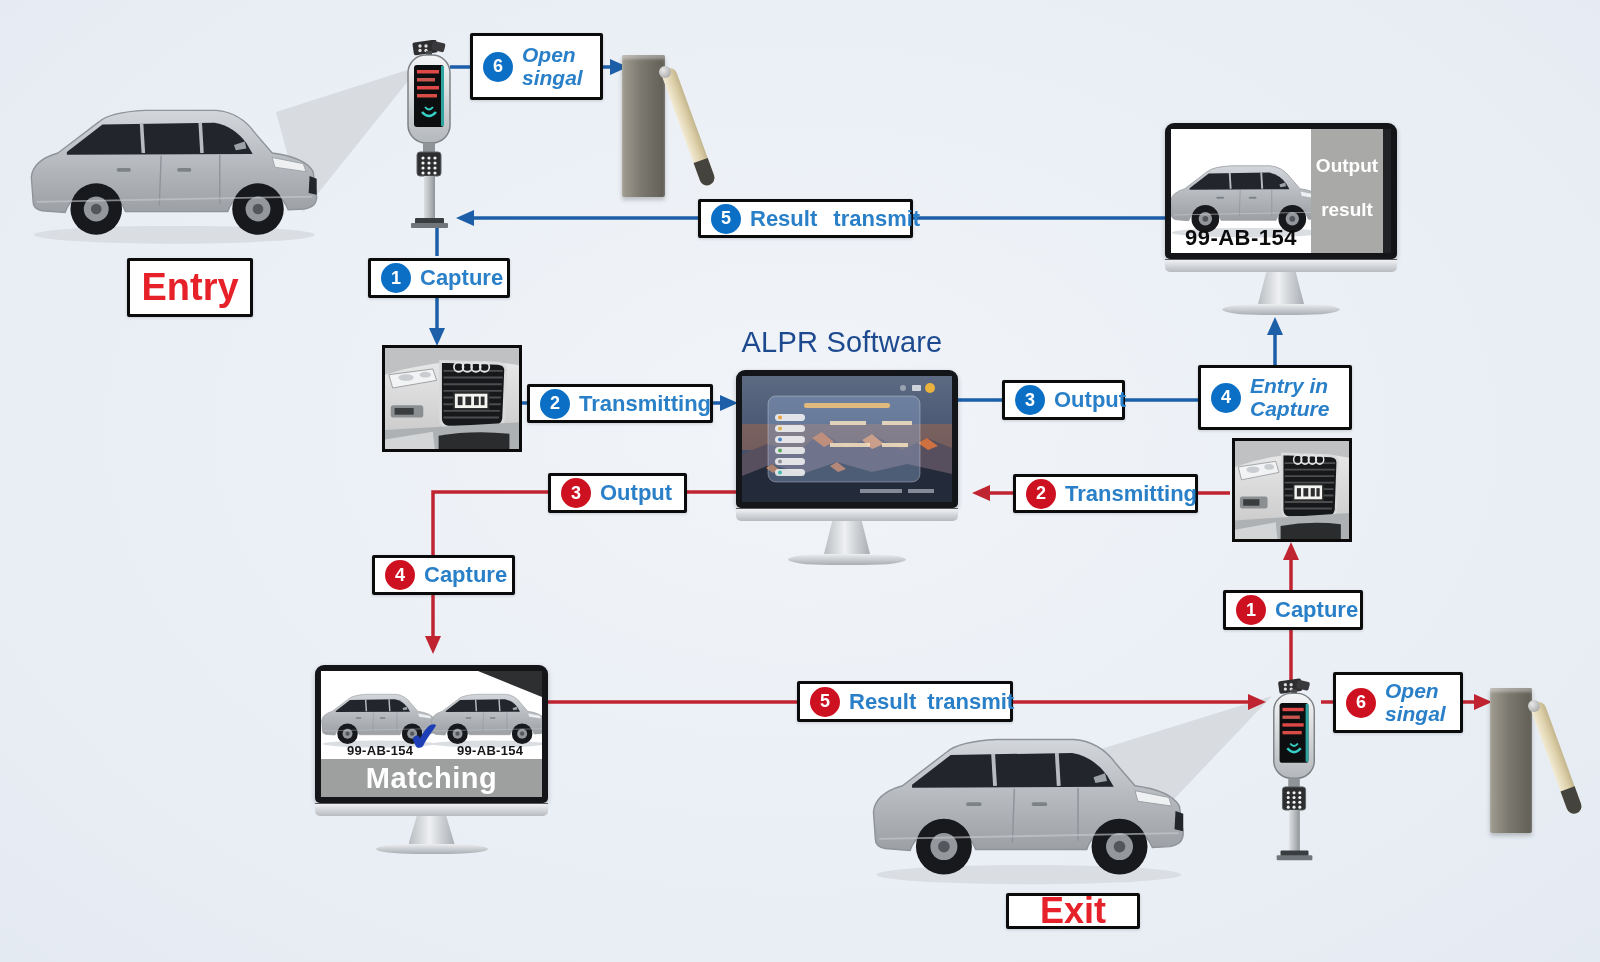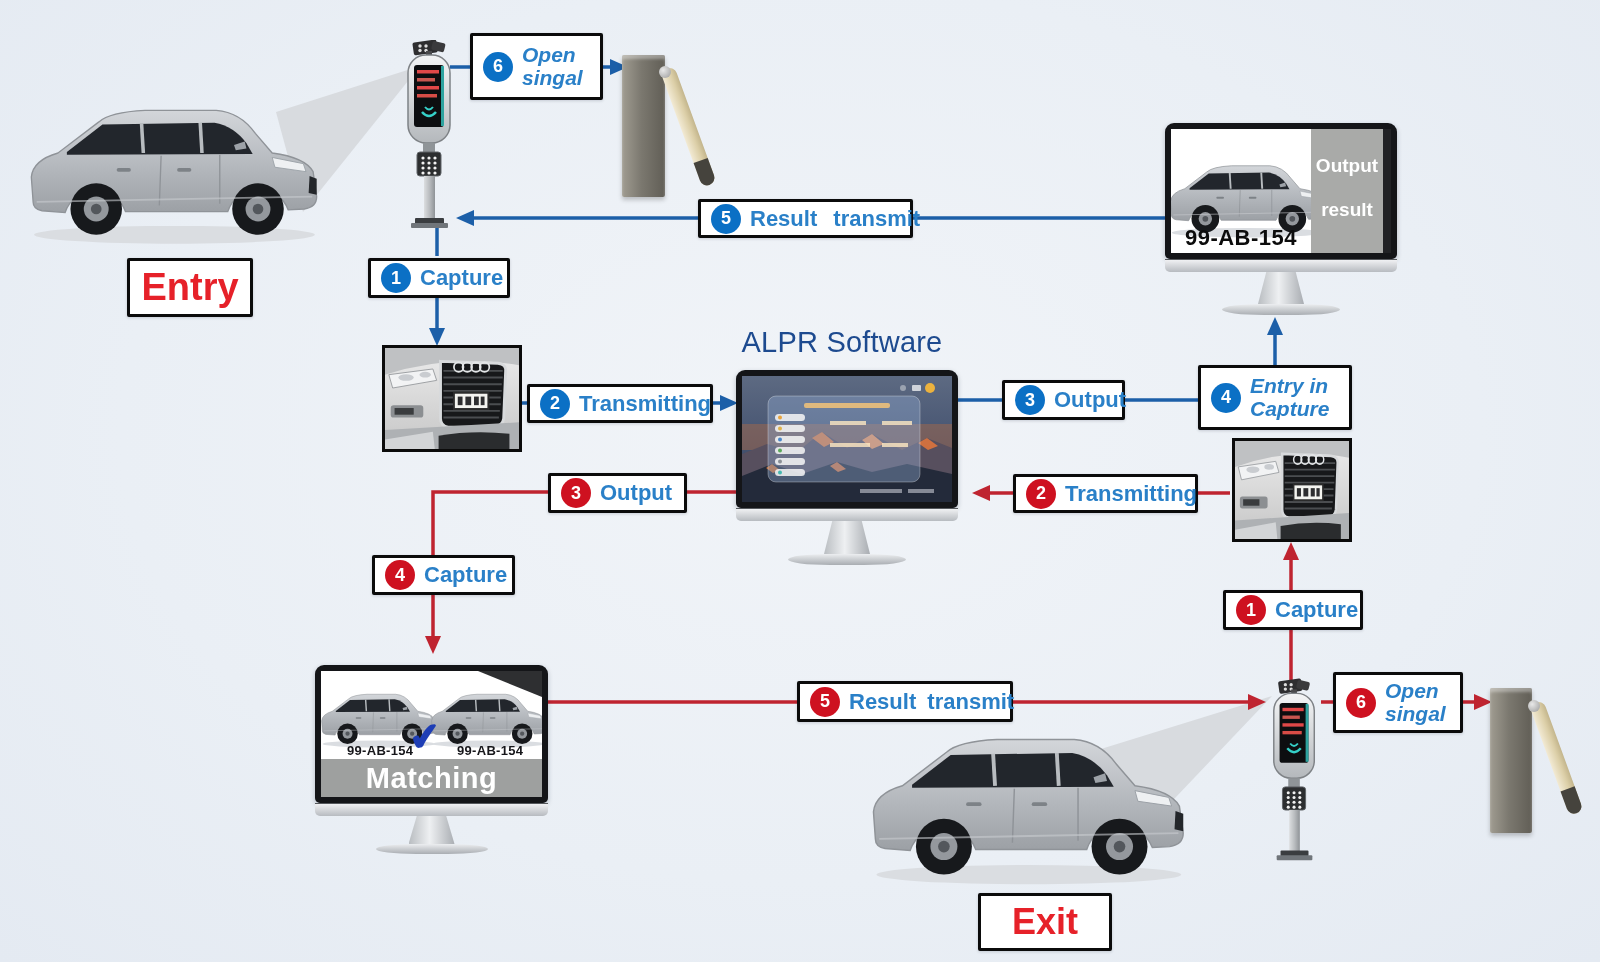--- a/index.html
+++ b/index.html
@@ -353,21 +353,21 @@
 
   <div class="pillar" style="left:1490px;top:688px;width:42px;height:145px"></div>
   <div class="arm" style="left:1531px;top:702px;height:118px;transform:rotate(-20deg);transform-origin:50% 7px"></div>
   <div class="hinge" style="left:1528px;top:700px"></div>
 
   <svg style="position:absolute;left:850px;top:698px;width:348px;height:193px" viewBox="0 0 360 200">
       <use href="#suv"></use>
     </svg>
 
   <div id="zone-entry" class="zone" style="left:127px;top:258px;width:126px;height:59px">Entry</div>
-  <div id="zone-exit" class="zone" style="left:978px;top:893px;width:134px;height:58px">Exit</div>
+  <div id="zone-exit" class="zone" style="left:1006px;top:893px;width:134px;height:36px">Exit</div>
 
   <div class="stepbox" style="left:470px;top:33px;width:133px;height:67px">
     <span class="badge b">6</span>
     <span class="lbl two">
         <span>Open</span>
         <span>singal</span>
       </span>
   </div>
 
   <div class="stepbox wsp" style="left:698px;top:199px;width:215px;height:39px">

